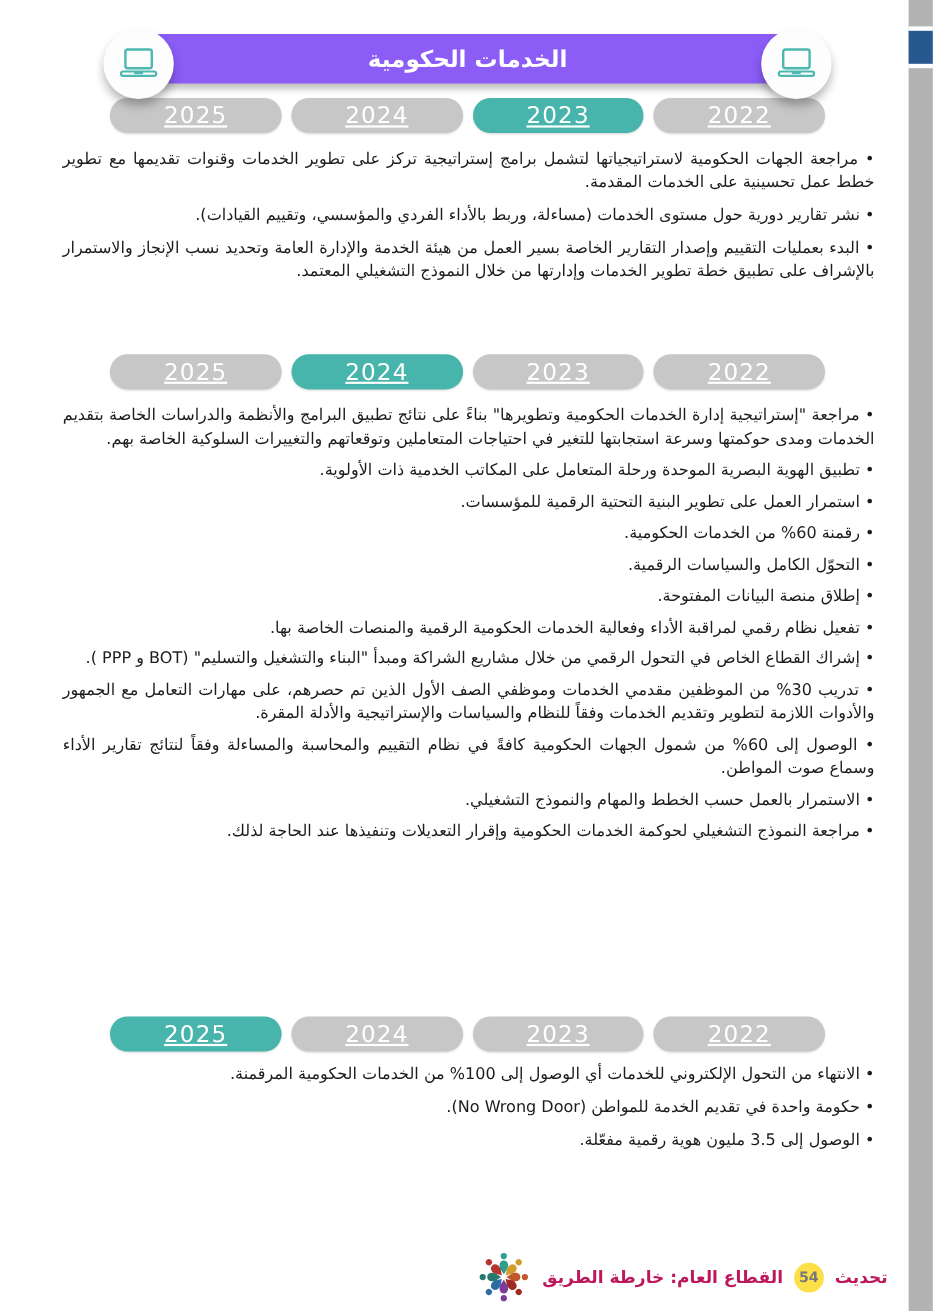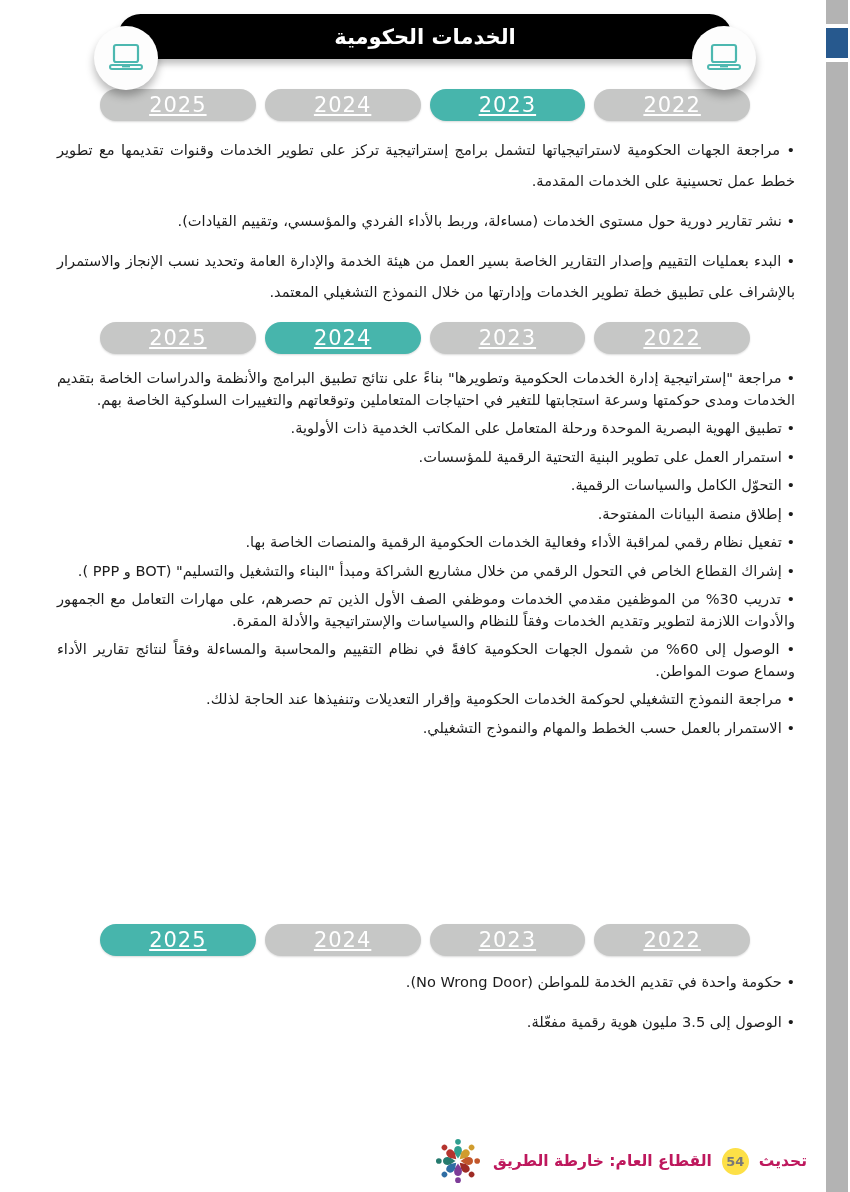--- a/index.html
+++ b/index.html
@@ -5,37 +5,37 @@
   html,body{margin:0;padding:0;}
   body{font-family:"DejaVu Sans","Liberation Sans",sans-serif;background:#e9e9e9;}
   .page{position:relative;width:850px;height:1192px;background:#ffffff;overflow:hidden;margin:0 auto;}
 
   
   .edge-strip{position:absolute;top:0;right:2px;width:22px;height:1192px;background:#b3b3b3;}
   .edge-tab-wrap{position:absolute;top:24px;right:2px;width:22px;height:38px;background:#ffffff;display:flex;align-items:center;}
   .edge-tab{width:22px;height:30px;background:#27598e;}
 
   
-  .banner{position:absolute;top:14px;left:118px;width:614px;height:45px;background:#000000;border-radius:24px;
+  .banner{position:absolute;top:31px;left:118px;width:614px;height:45px;background:#8b5cf6;border-radius:24px;
           box-shadow:0 5px 7px rgba(0,0,0,0.25);display:flex;align-items:center;justify-content:center;}
   .banner-title{color:#ffffff;font-size:21px;font-weight:bold;direction:rtl;}
   .banner-circle{position:absolute;top:26px;width:64px;height:64px;border-radius:50%;background:#fdfdfd;
           box-shadow:0 6px 9px rgba(0,0,0,0.28);display:flex;align-items:center;justify-content:center;z-index:2;}
   .banner-circle.left{left:94px;}
   .banner-circle.right{left:692px;}
 
   
   .year-row{position:absolute;left:100px;width:650px;display:flex;gap:9px;direction:ltr;}
   .pill{flex:1;height:32px;border-radius:17px;background:#c6c7c6;color:#ffffff;font-size:21px;
         display:flex;align-items:center;justify-content:center;box-shadow:0 1px 2px rgba(0,0,0,0.15);letter-spacing:1px;text-decoration:underline;}
   .pill.active{background:#47b5ac;}
 
   
   .bullets{position:absolute;left:57px;right:55px;direction:rtl;text-align:justify;text-align-last:right;
-           color:#1c1c1c;font-size:14.6px;line-height:31px;font-weight:500;list-style:none;margin:0;padding:0;}
+           color:#1c1c1c;font-size:14.6px;line-height:21px;font-weight:500;list-style:none;margin:0;padding:0;}
   .bullets li{margin:0 0 9px 0;}
   .bullets li::before{content:"• ";}
   .bullets.tight{line-height:21.5px;}
   .bullets.tight li{margin-bottom:7px;}
 
   
   .footer{position:absolute;top:1138px;right:43px;height:46px;display:flex;align-items:center;direction:rtl;gap:10px;}
   .footer-title{color:#be185d;font-weight:bold;font-size:15.5px;white-space:nowrap;}
   .page-badge{width:27px;height:27px;border-radius:50%;background:#fde047;color:#787878;font-size:13px;font-weight:bold;
               display:flex;align-items:center;justify-content:center;direction:ltr;}
@@ -84,37 +84,39 @@
   <div class="year-row" style="top:322px;">
     <div class="pill">2025</div>
     <div class="pill active">2024</div>
     <div class="pill">2023</div>
     <div class="pill">2022</div>
   </div>
   <ul class="bullets tight" style="top:367px;">
     <li>مراجعة "إستراتيجية إدارة الخدمات الحكومية وتطويرها" بناءً على نتائج تطبيق البرامج والأنظمة والدراسات الخاصة بتقديم الخدمات ومدى حوكمتها وسرعة استجابتها للتغير في احتياجات المتعاملين وتوقعاتهم والتغييرات السلوكية الخاصة بهم.</li>
     <li>تطبيق الهوية البصرية الموحدة ورحلة المتعامل على المكاتب الخدمية ذات الأولوية.</li>
     <li>استمرار العمل على تطوير البنية التحتية الرقمية للمؤسسات.</li>
+    <li>رقمنة 60% من الخدمات الحكومية.</li>
     <li>التحوّل الكامل والسياسات الرقمية.</li>
     <li>إطلاق منصة البيانات المفتوحة.</li>
     <li>تفعيل نظام رقمي لمراقبة الأداء وفعالية الخدمات الحكومية الرقمية والمنصات الخاصة بها.</li>
     <li>إشراك القطاع الخاص في التحول الرقمي من خلال مشاريع الشراكة ومبدأ "البناء والتشغيل والتسليم" ⁦( PPP و BOT)⁩.</li>
     <li>تدريب 30% من الموظفين مقدمي الخدمات وموظفي الصف الأول الذين تم حصرهم، على مهارات التعامل مع الجمهور والأدوات اللازمة لتطوير وتقديم الخدمات وفقاً للنظام والسياسات والإستراتيجية والأدلة المقرة.</li>
     <li>الوصول إلى 60% من شمول الجهات الحكومية كافةً في نظام التقييم والمحاسبة والمساءلة وفقاً لنتائج تقارير الأداء وسماع صوت المواطن.</li>
+    <li>الاستمرار بالعمل حسب الخطط والمهام والنموذج التشغيلي.</li>
     <li>مراجعة النموذج التشغيلي لحوكمة الخدمات الحكومية وإقرار التعديلات وتنفيذها عند الحاجة لذلك.</li>
-    <li>الاستمرار بالعمل حسب الخطط والمهام والنموذج التشغيلي.</li>
   </ul>
 
   <div class="year-row" style="top:924px;">
     <div class="pill active">2025</div>
     <div class="pill">2024</div>
     <div class="pill">2023</div>
     <div class="pill">2022</div>
   </div>
   <ul class="bullets" style="top:966px;">
+    <li>الانتهاء من التحول الإلكتروني للخدمات أي الوصول إلى 100% من الخدمات الحكومية المرقمنة.</li>
     <li>حكومة واحدة في تقديم الخدمة للمواطن ⁦(No Wrong Door)⁩.</li>
     <li>الوصول إلى 3.5 مليون هوية رقمية مفعّلة.</li>
   </ul>
 
   <div class="footer">
     <span class="footer-title">تحديث</span>
     <span class="page-badge">54</span>
     <span class="footer-title">القطاع العام: خارطة الطريق</span>
     <span class="footer-logo">
       <svg width="50" height="50" viewBox="0 0 60 60">

